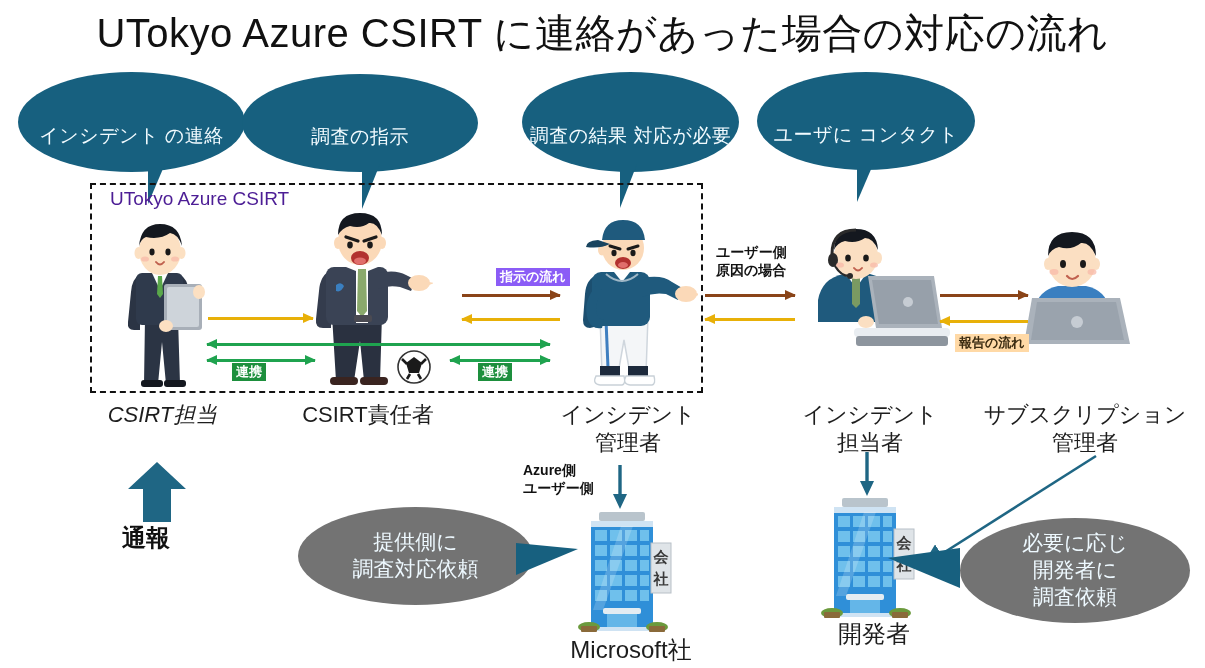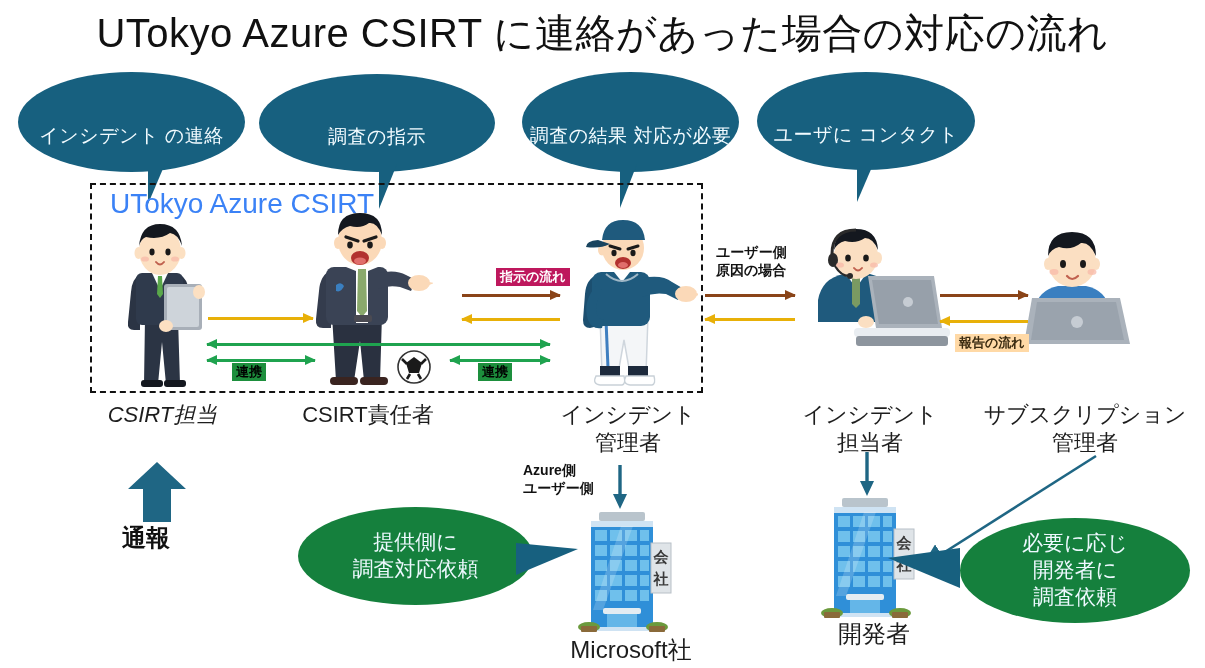--- a/index.html
+++ b/index.html
@@ -32,21 +32,21 @@
     border-color:#17607f transparent transparent transparent;
   }
   .bubble .txt{display:block;padding:0 6px;margin-top:28px;}
 
   
   #csirt-box{
     left:90px;top:183px;width:613px;height:210px;
     border:2.5px dashed #111;box-sizing:border-box;background:transparent;
   }
   #csirt-box-label{
-    left:110px;top:188px;font-size:28px;color:#3b82f6;white-space:nowrap;
+    left:110px;top:188px;font-size:19px;color:#4c1d95;white-space:nowrap;
   }
 
   
   .actor-label{
     font-size:22px;color:#1d1d1d;text-align:center;line-height:1.25;
     white-space:pre-line;
   }
 
   
   .arrow-line{position:absolute;height:0;}
@@ -54,43 +54,43 @@
   .arrow-line .head{position:absolute;top:-4px;width:0;height:0;border-style:solid;}
   .arrow-line.r .head{right:-1px;border-width:5.5px 0 5.5px 11px;}
   .arrow-line.l .head{left:-1px;border-width:5.5px 11px 5.5px 0;}
   .arrow-line.lr .head.h2{left:-1px;border-width:5.5px 11px 5.5px 0;}
 
   
   .chip{
     position:absolute;font-size:13px;font-weight:700;padding:1px 4px;
     white-space:nowrap;line-height:1.2;
   }
-  .chip.green{background:#1d8f3d;color:#000000;}
-  .chip.maroon{background:#be185d;color:#fff;}
+  .chip.green{background:#1d8f3d;color:#ffffff;}
+  .chip.maroon{background:#8b5cf6;color:#fff;}
   .chip.peach{background:#ffd9a6;color:#3a2a10;}
 
   
   .note{
     position:absolute;font-size:14px;font-weight:700;color:#111;
     line-height:1.25;white-space:pre-line;
   }
 
   
   #report-up-arrow{left:128px;top:462px;width:58px;height:60px;}
   #report-up-arrow svg{display:block;}
   #report-label{left:122px;top:522px;font-size:24px;font-weight:700;color:#111;}
 
   
   .vdown{position:absolute;}
 
   
   .callout{position:absolute;}
   .callout .body{
     position:absolute;left:0;top:0;width:100%;height:100%;
-    background:#15803d;border-radius:50%;
+    background:#737373;border-radius:50%;
     display:flex;align-items:center;justify-content:center;
     color:#eef9ff;text-align:center;line-height:1.28;font-size:21px;
   }
   .callout .tail{position:absolute;width:0;height:0;border-style:solid;}
 
   
   .building-caption{font-size:24px;color:#1d1d1d;text-align:center;white-space:nowrap;}
 
   
   .fig{position:absolute;}
@@ -105,21 +105,21 @@
 
   <div class="bubble" style="left:18px;top:72px;width:227px;height:100px;">
     <div class="body">
       <span class="txt">インシデント
 の連絡</span>
     </div>
     <div class="tail" style="left:130px;top:92px;border-width:0 11px 40px 17px;
                 border-color:transparent transparent transparent #17607f;"></div>
   </div>
 
-  <div class="bubble" style="left:259px;top:74px;width:236px;height:98px;text-decoration:underline;">
+  <div class="bubble" style="left:242px;top:74px;width:236px;height:98px;text-decoration:underline;">
     <div class="body">
       <span class="txt">調査の指示</span>
     </div>
     <div class="tail" style="left:120px;top:90px;border-width:0 12px 45px 18px;
                 border-color:transparent transparent transparent #17607f;"></div>
   </div>
 
   <div class="bubble" style="left:522px;top:72px;width:217px;height:100px;">
     <div class="body">
       <span class="txt">調査の結果

